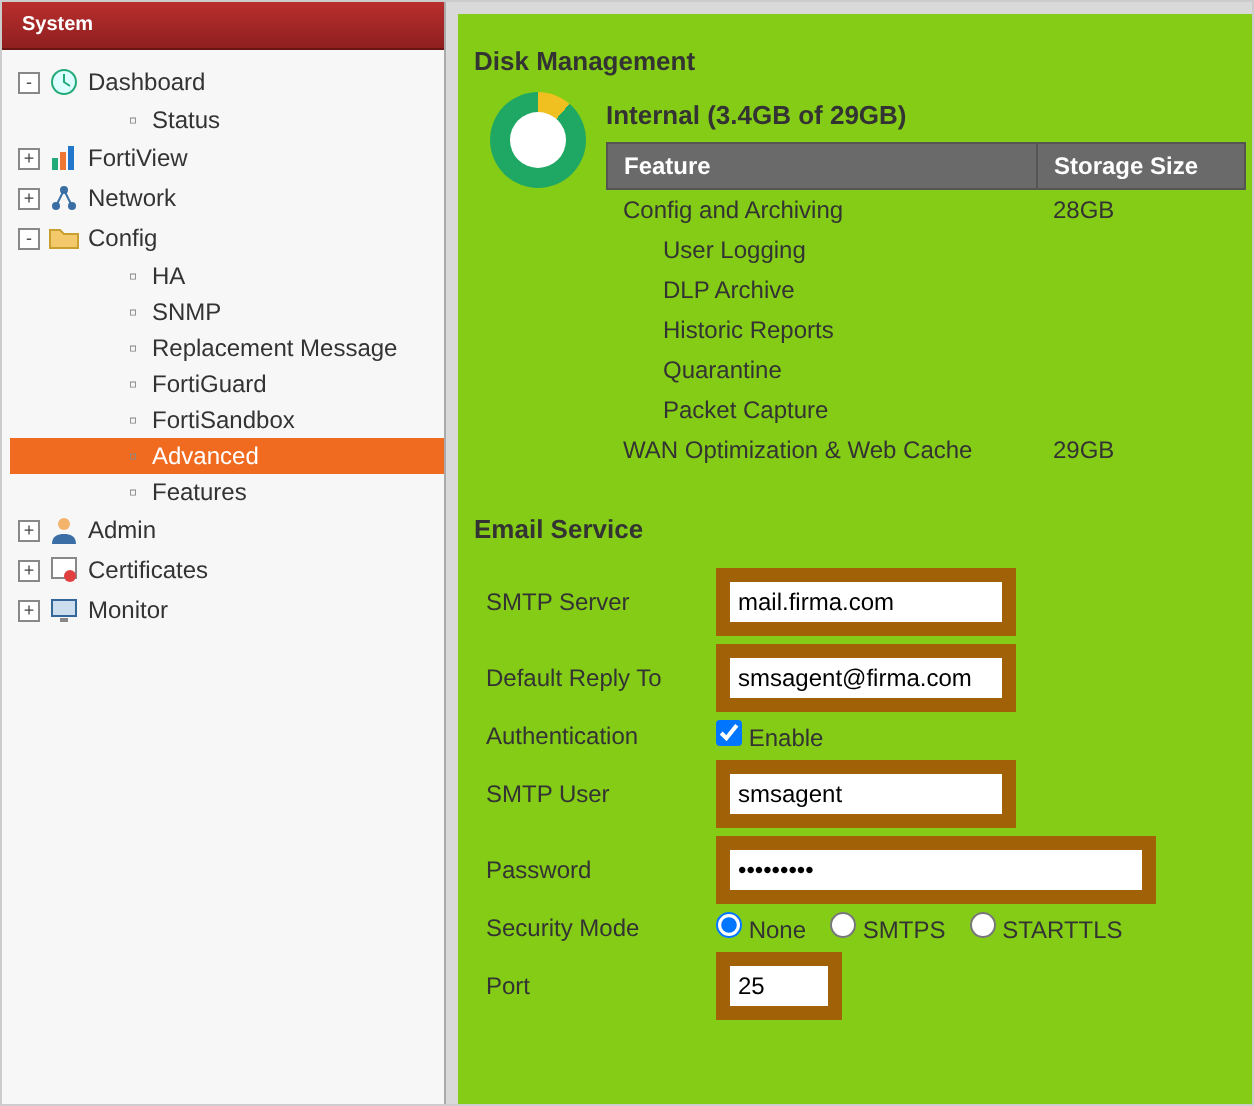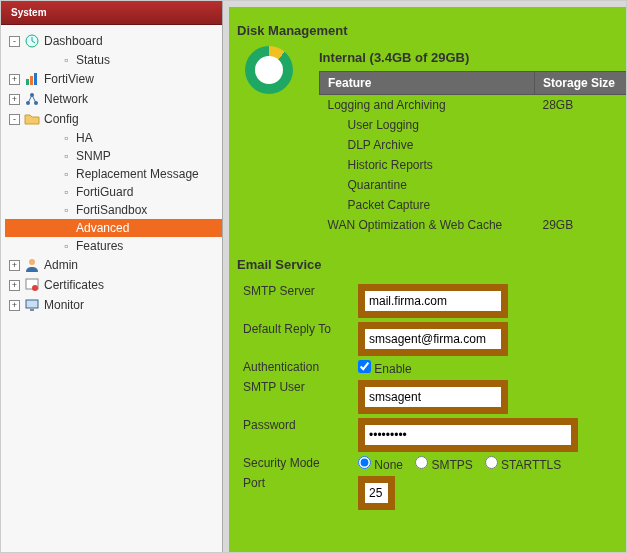--- a/index.html
+++ b/index.html
@@ -12,35 +12,35 @@
 .tree-item.level-0 { padding-left: 4px; }
 .tree-item.level-2 { padding-left: 56px; }
 .tree-item.selected { background: #f06a1f; color: #fff; }
 .tree-item .expander { width: 11px; height: 11px; border: 1px solid #888; background: #fff; font-size: 9px; line-height: 9px; text-align: center; margin-right: 4px; color: #444; flex: 0 0 auto; }
 .tree-item .bullet { width: 11px; margin-right: 4px; text-align: center; color: #888; flex: 0 0 auto; }
 .tree-item .icon { width: 16px; height: 16px; margin-right: 4px; flex: 0 0 auto; display: inline-flex; align-items: center; justify-content: center; }
 .tree-label { }
 .content { flex: 1; background: #84cc16; overflow: auto; padding: 0; }
 .content-inner { padding: 12px 0 12px 0; border-top: 6px solid #d9d9d9; border-left: 6px solid #d9d9d9; min-height: 100%; }
 .section-title { font-weight: bold; font-size: 13px; color: #333; padding: 4px 8px 8px 8px; }
-.disk-row { display: flex; gap: 26px; padding: 0 8px 6px 8px; justify-content: space-between; }
+.disk-row { display: flex; gap: 10px; padding: 0 8px 6px 8px; justify-content: space-between; }
 .pie { width: 48px; height: 48px; border-radius: 50%; background: conic-gradient(#f0c020 0 41deg, #1fa864 41deg 360deg); position: relative; flex: 0 0 auto; margin-left: 8px; }
 .pie::after { content: ""; position: absolute; inset: 10px; border-radius: 50%; background: #fff; }
 .disk-title { font-weight: bold; font-size: 13px; margin: 4px 0 6px 0; }
 .feat-table { border-collapse: collapse; width: 320px; }
 .feat-table th { background: #6a6a6a; color: #fff; font-weight: bold; text-align: left; padding: 4px 8px; font-size: 12px; border: 1px solid #555; }
 .feat-table td { padding: 3px 8px; font-size: 12px; }
 .feat-table td.indent { padding-left: 28px; }
 .email-form { padding: 0 8px 0 14px; }
-.form-row { display: flex; align-items: flex-start; margin: 4px 0; }
+.form-row { display: flex; align-items: center; margin: 4px 0; }
 .form-row .lbl { width: 115px; flex: 0 0 auto; color: #333; }
 .form-row input[type=text], .form-row input[type=password] { border: 7px solid #a16207; padding: 3px 4px; font-size: 12px; }
 .form-row input.w220 { width: 220px; }
 .form-row input.w150 { width: 150px; }
-.form-row input.w55 { width: 37px; }
+.form-row input.w55 { width: 63px; }
 .radio-group label { margin-right: 12px; }
 svg { display: block; }
 </style>
 </head>
 <body>
 
 <div class="container">
   <div class="sidebar">
     <div class="sidebar-header">System</div>
     <div class="tree" id="tree">
@@ -159,21 +159,21 @@
           <div class="disk-title">Internal (3.4GB of 29GB)</div>
           <table class="feat-table">
             <thead>
               <tr>
                 <th>Feature</th>
                 <th style="width:104px">Storage Size</th>
               </tr>
             </thead>
             <tbody id="disk-body">
                 <tr>
-                  <td>Logging and Archiving</td>
+                  <td>Config and Archiving</td>
                   <td>28GB</td>
                 </tr>
                 <tr>
                   <td class="indent">User Logging</td>
                   <td></td>
                 </tr>
                 <tr>
                   <td class="indent">DLP Archive</td>
                   <td></td>
                 </tr>

